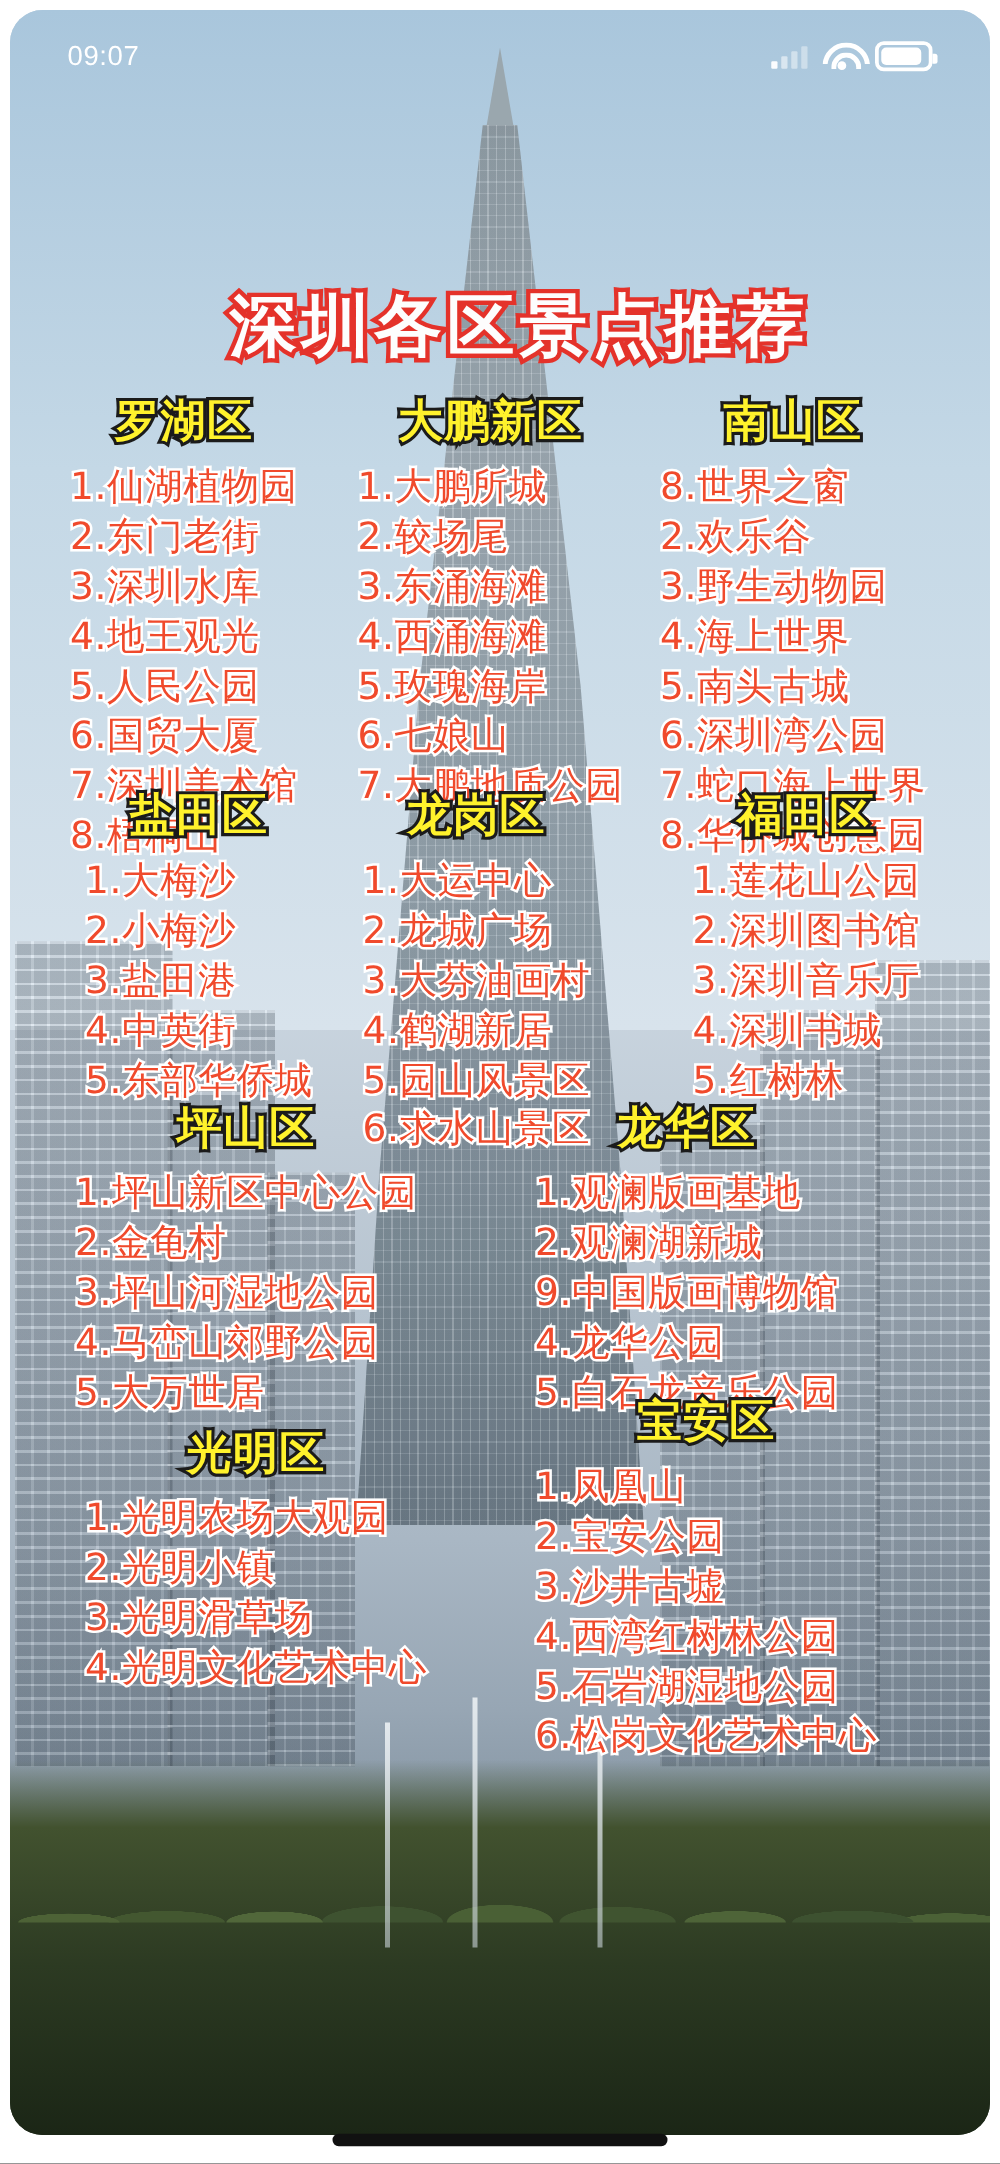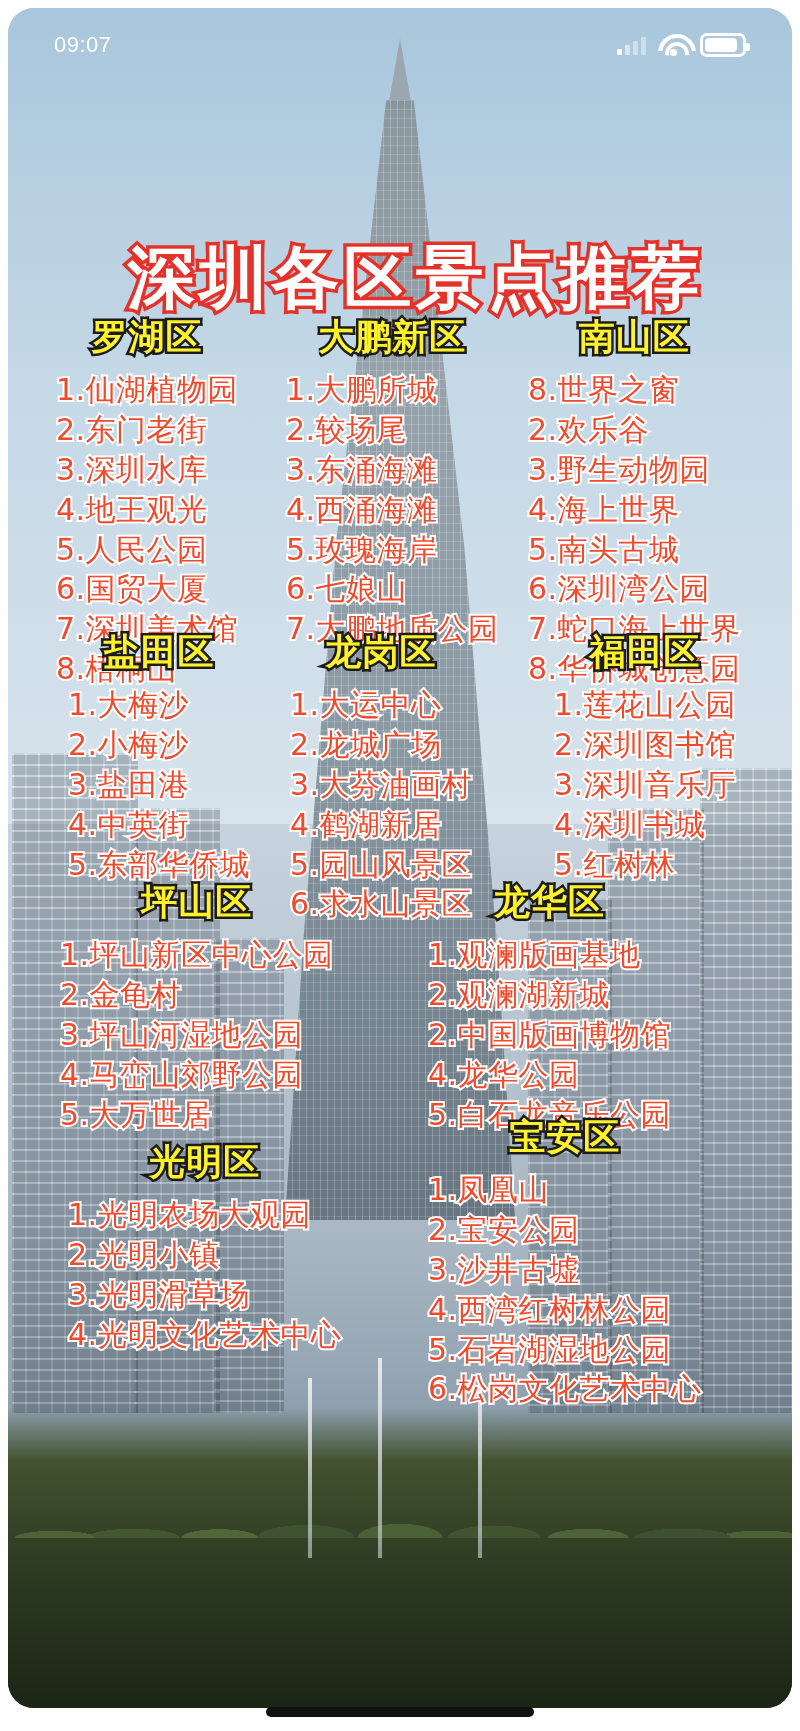--- a/index.html
+++ b/index.html
@@ -188,21 +188,21 @@
   
   .content {
     position: absolute; left: 0; top: 0; width: 100%; height: 100%;
   }
   .poster-title {
     position: absolute;
     left: 0; right: 0; top: 190px;
     text-align: center;
     font-family: "DejaVu Sans", "Liberation Sans", sans-serif;
     font-weight: bold;
-    font-size: 68px;
+    font-size: 54px;
     line-height: 1;
     color: #fdfdfd;
     letter-spacing: 4px;
     -webkit-text-stroke: 7px #e4322a;
     paint-order: stroke fill;
     margin-left: 31px;
   }
   .col { position: absolute; }
   .sec-head {
     font-family: "DejaVu Sans", "Liberation Sans", sans-serif;
@@ -349,21 +349,21 @@
         <div class="item">2.金龟村</div>
         <div class="item">3.坪山河湿地公园</div>
         <div class="item">4.马峦山郊野公园</div>
         <div class="item">5.大万世居</div>
       </div>
 
       <div class="col" id="sec-longhua">
         <div class="sec-head center">龙华区</div>
         <div class="item">1.观澜版画基地</div>
         <div class="item">2.观澜湖新城</div>
-        <div class="item">2.中国版画博物馆</div>
+        <div class="item">9.中国版画博物馆</div>
         <div class="item">4.龙华公园</div>
         <div class="item">5.白石龙音乐公园</div>
       </div>
 
       <div class="col" id="sec-guangming">
         <div class="sec-head center">光明区</div>
         <div class="item">1.光明农场大观园</div>
         <div class="item">2.光明小镇</div>
         <div class="item">3.光明滑草场</div>
         <div class="item">4.光明文化艺术中心</div>

